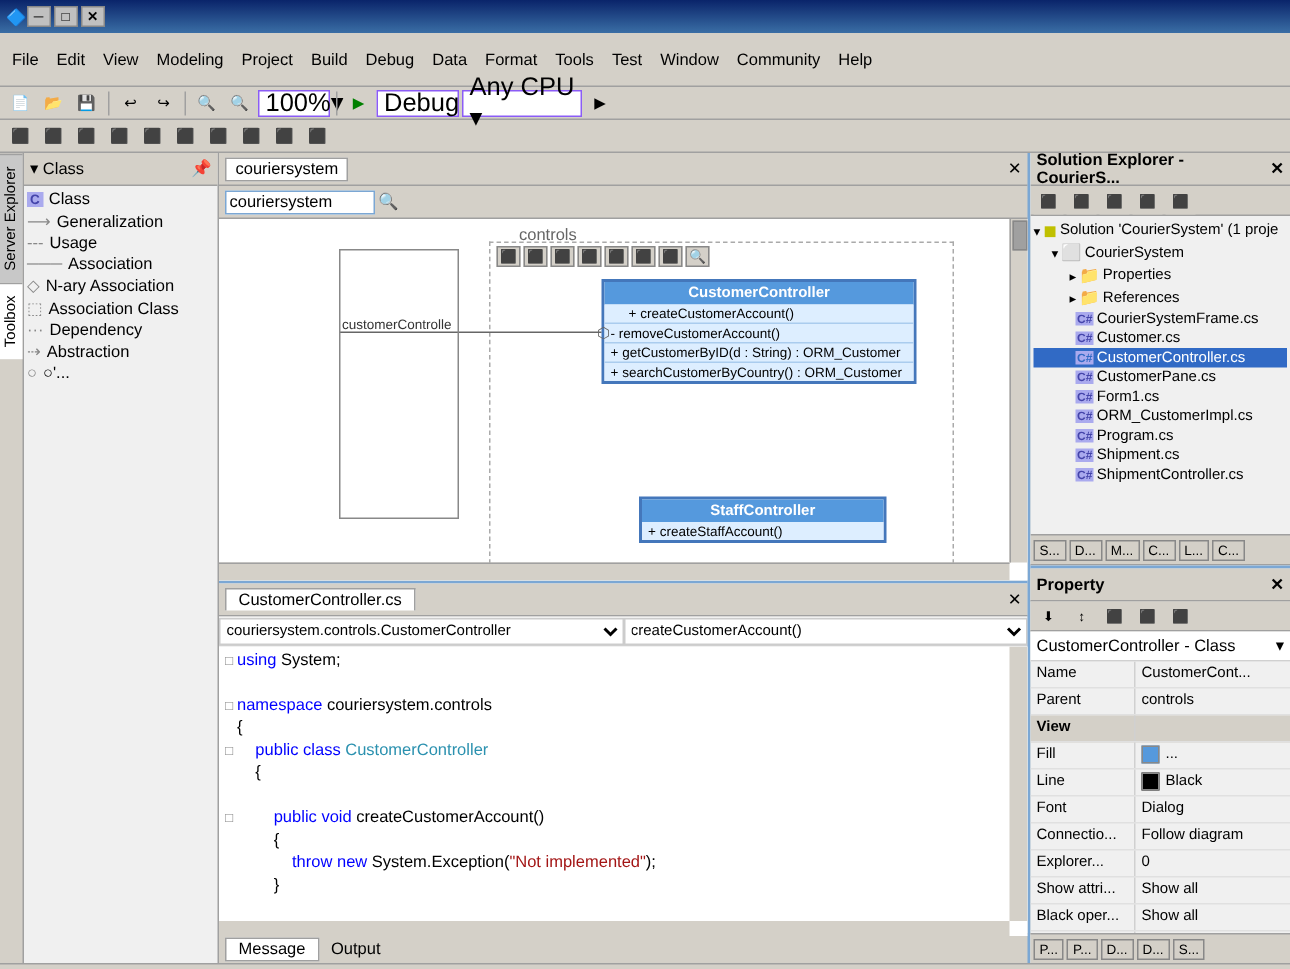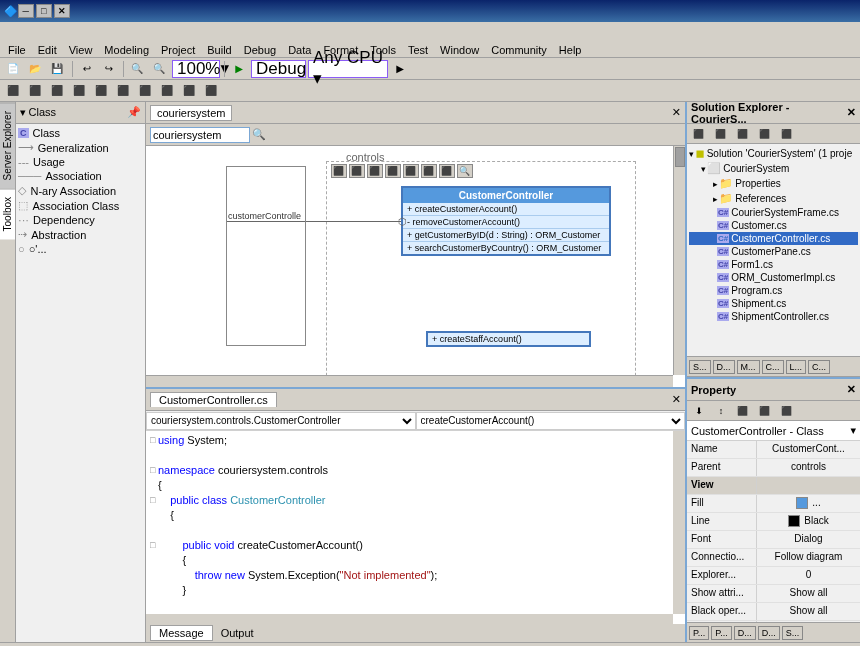--- a/index.html
+++ b/index.html
@@ -22,26 +22,25 @@
       width: 16px; height: 14px;
       background: #c0c0c0;
       border: 1px solid #888;
       display: flex; align-items: center; justify-content: center;
       font-size: 9px; cursor: pointer; color: black;
     }
 
     
     #menu-bar {
       background: #d4d0c8;
-      height: 16px;
+      height: 36px;
       display: flex;
       align-items: center;
       padding: 0 2px;
       border-bottom: 1px solid #a0a0a0;
-      margin-top: 20px;
     }
     .menu-item {
       padding: 2px 6px;
       font-size: 11px;
       cursor: pointer;
     }
 
     
     #toolbar1 {
       background: #d4d0c8;
@@ -225,21 +224,20 @@
       font-size: 10px;
       overflow: hidden;
       white-space: nowrap;
     }
     .prop-value {
       flex: 1;
       padding: 2px 4px;
       font-size: 10px;
       overflow: hidden;
       white-space: nowrap;
-      text-align: center;
     }
     .prop-value-color {
       display: inline-block;
       width: 12px; height: 12px;
       border: 1px solid #888;
       margin-right: 4px;
       vertical-align: middle;
     }
 
     
@@ -426,35 +424,36 @@
         <div style="width:16px;height:14px;background:#d4d0c8;border:1px solid #888;font-size:9px;display:flex;align-items:center;justify-content:center;">⬛</div>
         <div style="width:16px;height:14px;background:#d4d0c8;border:1px solid #888;font-size:9px;display:flex;align-items:center;justify-content:center;">⬛</div>
         <div style="width:16px;height:14px;background:#d4d0c8;border:1px solid #888;font-size:9px;display:flex;align-items:center;justify-content:center;">⬛</div>
         <div style="width:16px;height:14px;background:#d4d0c8;border:1px solid #888;font-size:9px;display:flex;align-items:center;justify-content:center;">⬛</div>
         <div style="width:16px;height:14px;background:#d4d0c8;border:1px solid #888;font-size:9px;display:flex;align-items:center;justify-content:center;">🔍</div>
       </div>
 
       <div style="position:absolute; top:40px; left:255px; width:210px; border:2px solid #4477bb; background:white;">
         <div style="background:#5599dd; color:white; font-size:10px; font-weight:bold; padding:2px 4px; text-align:center;">CustomerController</div>
         <div style="font-size:9px; background:#ddeeff;">
-          <div style="padding:1px 4px; border-bottom:1px solid #aaccee;">+ createCustomerAccount()</div>
+          <div style="padding:1px 16px; border-bottom:1px solid #aaccee;">+ createCustomerAccount()</div>
           <div style="padding:1px 4px; border-bottom:1px solid #aaccee;">- removeCustomerAccount()</div>
           <div style="padding:1px 4px; border-bottom:1px solid #aaccee;">+ getCustomerByID(d : String) : ORM_Customer</div>
           <div style="padding:1px 4px;">+ searchCustomerByCountry() : ORM_Customer</div>
         </div>
       </div>
 
       <div style="position:absolute; top:75px; left:80px; width:175px; height:1px; background:#666;"></div>
       <div style="position:absolute; top:65px; left:82px; font-size:9px; color:#333;">customerControlle</div>
 
       <div style="position:absolute; top:70px; left:252px; font-size:10px; color:#666;">⬡</div>
 
       <div style="position:absolute; top:20px; left:80px; width:80px; height:180px; border:1px solid #888;"></div>
 
       <div style="position:absolute; top:185px; left:280px; width:165px; border:2px solid #4477bb; background:white;">
+        <div style="background:#5599dd; color:white; font-size:10px; font-weight:bold; padding:2px 4px; text-align:center;">StaffController</div>
         <div style="font-size:9px; background:#ddeeff;">
           <div style="padding:1px 4px;">+ createStaffAccount()</div>
         </div>
       </div>
 
       <div style="position:absolute; right:0; top:0; bottom:12px; width:12px; background:#d4d0c8; border-left:1px solid #a0a0a0;">
         <div style="width:10px;height:20px;background:#a0a0a0;margin:1px;border:1px solid #888;"></div>
       </div>
       <div style="position:absolute; bottom:0; left:0; right:12px; height:12px; background:#d4d0c8; border-top:1px solid #a0a0a0;"></div>
     </div>

